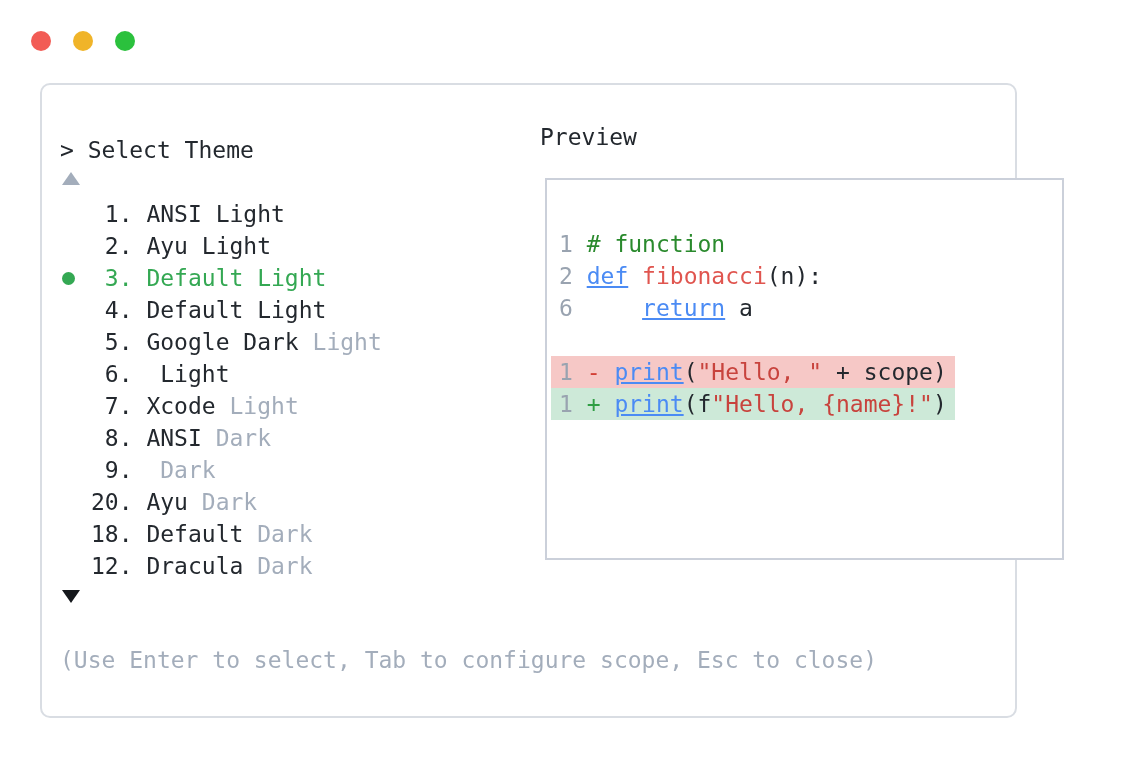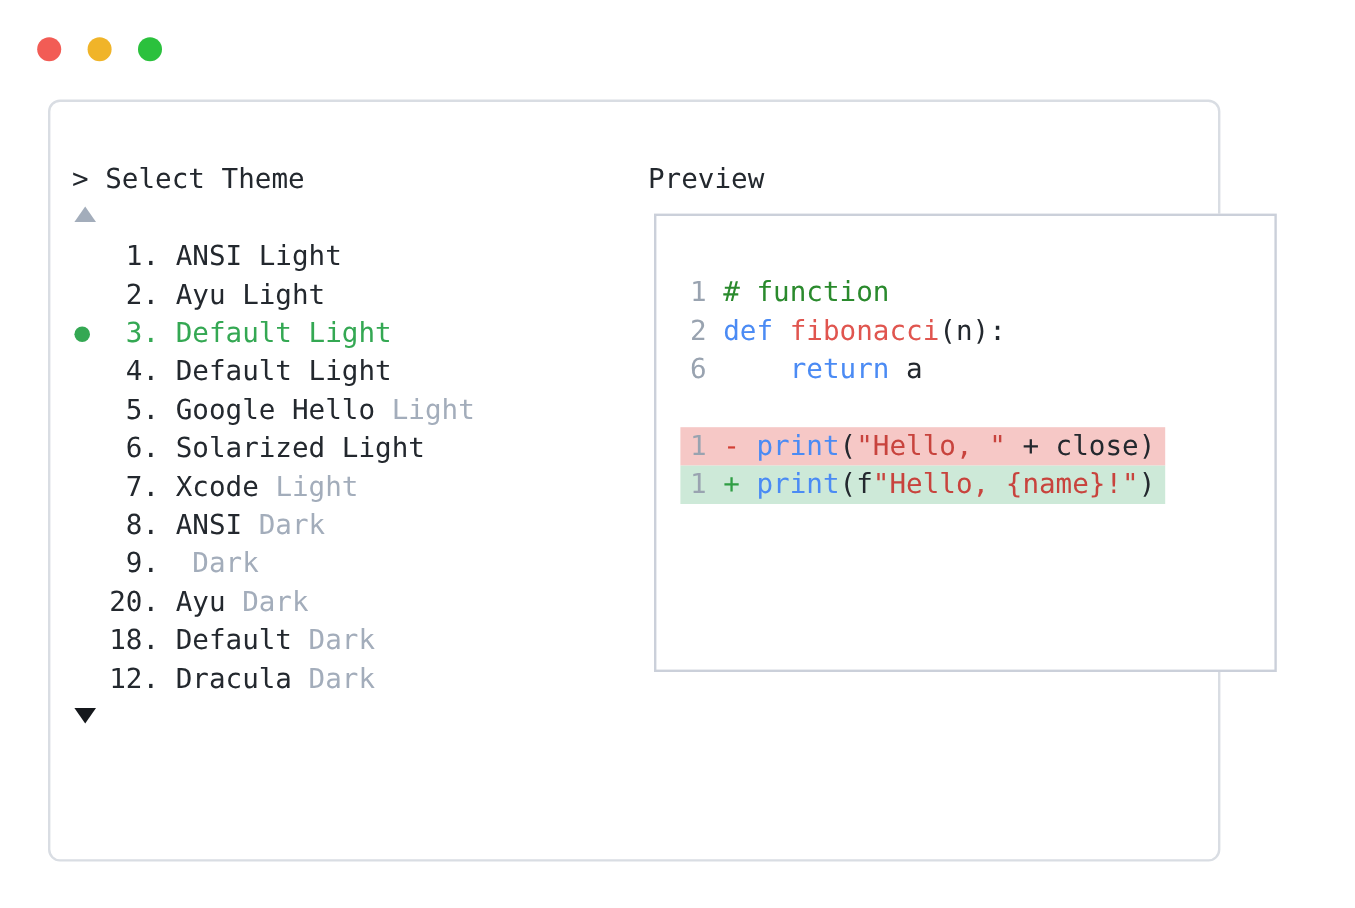--- a/index.html
+++ b/index.html
@@ -20,21 +20,21 @@
     position: absolute; left: 40px; top: 83px;
     width: 977px; height: 635px;
     border: 2px solid var(--border, #d9dde3);
     border-radius: 10px;
     background: #fff;
   }
 
   .mono { font-size: 23px; line-height: 32px; color: var(--text, #23282e); }
 
   .prompt { position: absolute; left: 18px; top: 49px; white-space: pre; }
-  .preview-label { position: absolute; left: 498px; top: 49px; white-space: pre; }
+  .preview-label { position: absolute; left: 498px; top: 36px; white-space: pre; }
 
   .scroll-up {
     position: absolute; left: 20px; top: 87px;
     width: 0; height: 0;
     border-left: 9px solid transparent;
     border-right: 9px solid transparent;
     border-bottom: 13px solid var(--muted, #9aa5b4);
   }
   .scroll-down {
     position: absolute; left: 20px; top: 505px;
@@ -58,31 +58,31 @@
   .theme-item.selected, .theme-item.selected .suffix { color: var(--selected, #34a853); }
 
   .help-text { position: absolute; left: 18px; top: 559px; color: var(--muted, #9aa5b4); white-space: pre; }
 
   
   .preview-box {
     position: absolute; left: 503px; top: 93px;
     width: 519px; height: 382px;
     border: 2px solid var(--preview-border, #cbd0da);
     background: #fff;
-    padding: 48px 0 0 28px;
+    padding: 48px 0 0 12px;
     overflow: hidden;
   }
   .code-line { height: 32px; line-height: 32px; white-space: pre; }
   .bg-wrap { display: inline-block; white-space: pre; }
   .code-line.removed .bg-wrap { background: var(--removed-bg, #f6c8c6); padding: 0 8px; margin-left: -8px; }
   .code-line.added   .bg-wrap { background: var(--added-bg, #cde9d8);  padding: 0 8px; margin-left: -8px; }
   .ln { color: var(--linenum, #99a3b0); }
   .tok-plain    { color: var(--text, #23282e); }
   .tok-comment  { color: var(--comment, #2a8a2d); }
-  .tok-keyword  { color: var(--keyword, #4b8bf4); }
+  .tok-keyword  { color: var(--keyword, #4b8bf4); text-decoration: underline; }
   .tok-function { color: var(--function, #e0554f); }
   .tok-string   { color: var(--string, #c8433d); }
   .tok-removed-sign { color: var(--removed-sign, #d23f35); }
   .tok-added-sign   { color: var(--added-sign, #2f9e44); }
 </style>
 </head>
 <body>
 
 <div class="stage">
 
@@ -98,36 +98,37 @@
 
     <div class="preview-label mono">Preview</div>
 
     <div class="scroll-up"></div>
 
     <div class="theme-list mono" id="theme-list">
         <div class="theme-item"><span class="dot-col"></span><span class="num-col">1</span><span>. </span><span class="name">ANSI</span><span class="suffix"> Light</span></div>
         <div class="theme-item"><span class="dot-col"></span><span class="num-col">2</span><span>. </span><span class="name">Ayu</span><span class="suffix"> Light</span></div>
         <div class="theme-item selected"><span class="dot-col"><span class="sel-dot"></span></span><span class="num-col">3</span><span>. </span><span class="name">Default</span><span class="suffix"> Light</span></div>
         <div class="theme-item"><span class="dot-col"></span><span class="num-col">4</span><span>. </span><span class="name">Default</span><span class="suffix"> Light</span></div>
-        <div class="theme-item"><span class="dot-col"></span><span class="num-col">5</span><span>. </span><span class="name">Google Hello</span><span class="suffix muted"> Light</span></div>
-        <div class="theme-item"><span class="dot-col"></span><span class="num-col">6</span><span>. </span><span class="name">Solarized</span><span class="suffix"> Light</span></div>
+        <div class="theme-item"><span class="dot-col"></span><span class="num-col">5</span><span>. </span><span class="name">Google Dark</span><span class="suffix muted"> Light</span></div>
+        <div class="theme-item"><span class="dot-col"></span><span class="num-col">6</span><span>. </span><span class="suffix"> Light</span></div>
         <div class="theme-item"><span class="dot-col"></span><span class="num-col">7</span><span>. </span><span class="name">Xcode</span><span class="suffix muted"> Light</span></div>
         <div class="theme-item"><span class="dot-col"></span><span class="num-col">8</span><span>. </span><span class="name">ANSI</span><span class="suffix muted"> Dark</span></div>
         <div class="theme-item"><span class="dot-col"></span><span class="num-col">9</span><span>. </span><span class="suffix muted"> Dark</span></div>
         <div class="theme-item"><span class="dot-col"></span><span class="num-col">20</span><span>. </span><span class="name">Ayu</span><span class="suffix muted"> Dark</span></div>
         <div class="theme-item"><span class="dot-col"></span><span class="num-col">18</span><span>. </span><span class="name">Default</span><span class="suffix muted"> Dark</span></div>
         <div class="theme-item"><span class="dot-col"></span><span class="num-col">12</span><span>. </span><span class="name">Dracula</span><span class="suffix muted"> Dark</span></div>
       </div>
 
     <div class="scroll-down"></div>
 
+    <div class="help-text mono">(Use Enter to select, Tab to configure scope, Esc to close)</div>
 
     <div class="preview-box mono" id="preview-box">
         <div class="code-line"><span class="bg-wrap"><span class="ln">1 </span><span class="tok-comment"># function</span></span></div>
         <div class="code-line"><span class="bg-wrap"><span class="ln">2 </span><span class="tok-keyword">def</span><span class="tok-plain"> </span><span class="tok-function">fibonacci</span><span class="tok-plain">(n):</span></span></div>
         <div class="code-line"><span class="bg-wrap"><span class="ln">6 </span><span class="tok-plain">    </span><span class="tok-keyword">return</span><span class="tok-plain"> a</span></span></div>
         <div class="code-line"><span class="bg-wrap"></span></div>
-        <div class="code-line removed"><span class="bg-wrap"><span class="ln">1 </span><span class="tok-removed-sign">- </span><span class="tok-keyword">print</span><span class="tok-plain">(</span><span class="tok-string">"Hello, "</span><span class="tok-plain"> + close)</span></span></div>
+        <div class="code-line removed"><span class="bg-wrap"><span class="ln">1 </span><span class="tok-removed-sign">- </span><span class="tok-keyword">print</span><span class="tok-plain">(</span><span class="tok-string">"Hello, "</span><span class="tok-plain"> + scope)</span></span></div>
         <div class="code-line added"><span class="bg-wrap"><span class="ln">1 </span><span class="tok-added-sign">+ </span><span class="tok-keyword">print</span><span class="tok-plain">(f</span><span class="tok-string">"Hello, {name}!"</span><span class="tok-plain">)</span></span></div>
       </div>
 
   </div>
 </div>
 
 </body></html>

